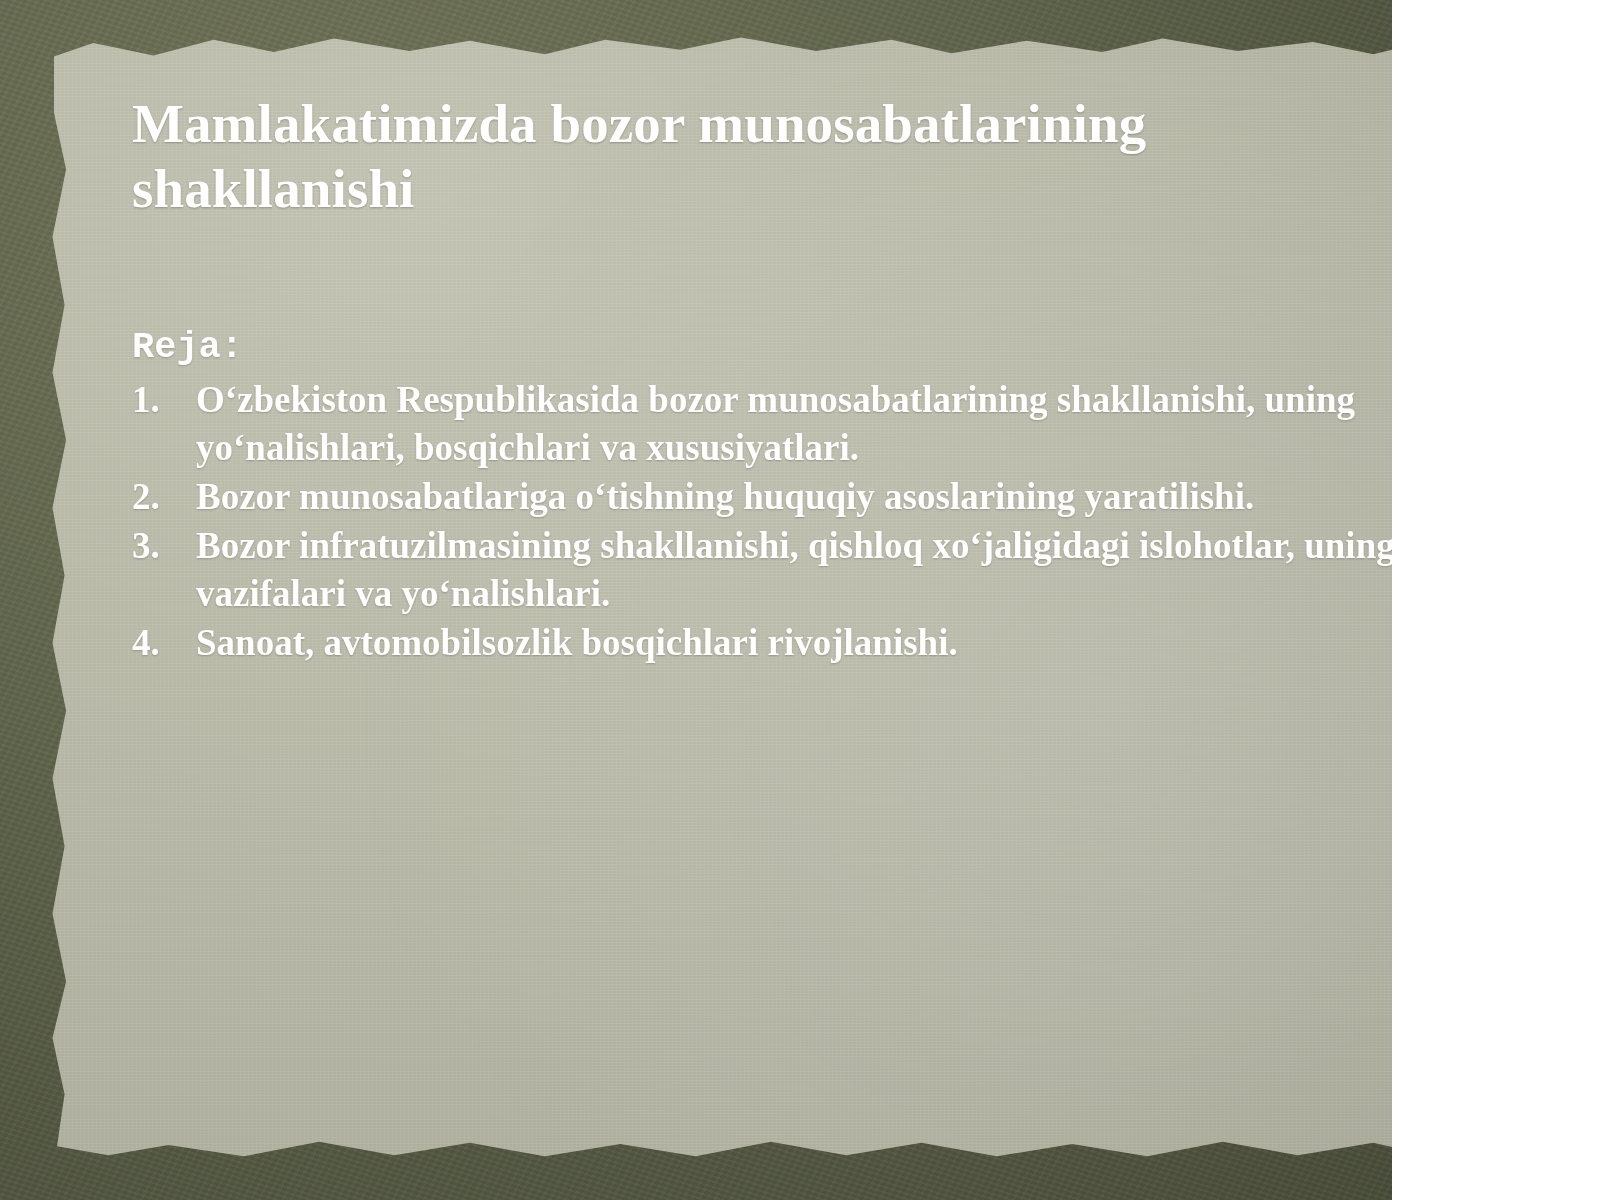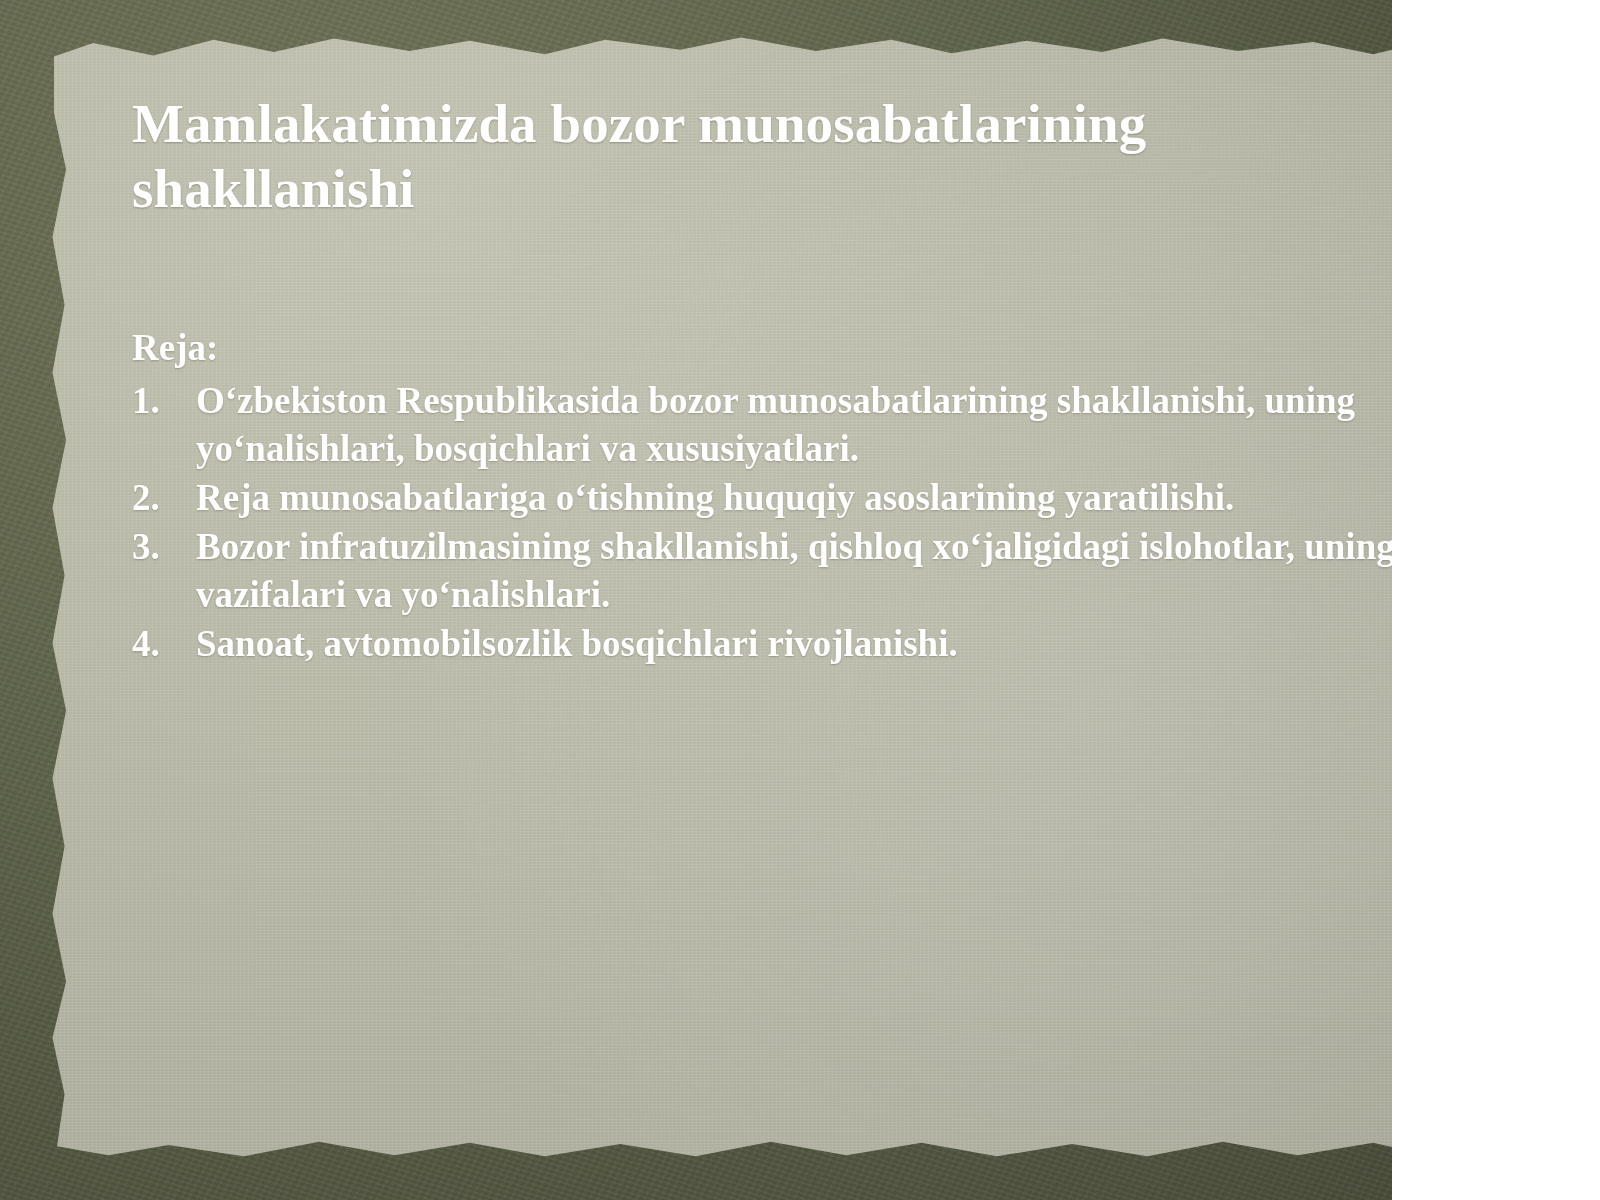--- a/index.html
+++ b/index.html
@@ -92,20 +92,21 @@
     margin: 0;
     max-width: 1300px;
   }
 
   .reja-label {
     margin-top: 104px;
     font-size: 37px;
     font-weight: bold;
     color: #ffffff;
     text-shadow: 0 1px 2px rgba(60,62,45,0.30);
+    font-family: Liberation Mono, monospace;
   }
 
   ol.reja-list {
     list-style: none;
     margin: 0;
     padding: 0;
     margin-top: 8px;
   }
 
   ol.reja-list li {
@@ -141,21 +142,21 @@
 
     <div class="reja-label">Reja:</div>
 
     <ol class="reja-list">
       <li>
         <span class="num">1.</span>
         <span class="txt">O‘zbekiston Respublikasida bozor munosabatlarining shakllanishi, uning yo‘nalishlari, bosqichlari va xususiyatlari.</span>
       </li>
       <li>
         <span class="num">2.</span>
-        <span class="txt">Reja munosabatlariga o‘tishning huquqiy asoslarining yaratilishi.</span>
+        <span class="txt">Bozor munosabatlariga o‘tishning huquqiy asoslarining yaratilishi.</span>
       </li>
       <li>
         <span class="num">3.</span>
         <span class="txt">Bozor infratuzilmasining shakllanishi, qishloq xo‘jaligidagi islohotlar, uning vazifalari va yo‘nalishlari.</span>
       </li>
       <li>
         <span class="num">4.</span>
         <span class="txt">Sanoat, avtomobilsozlik bosqichlari rivojlanishi.</span>
       </li>
     </ol>

